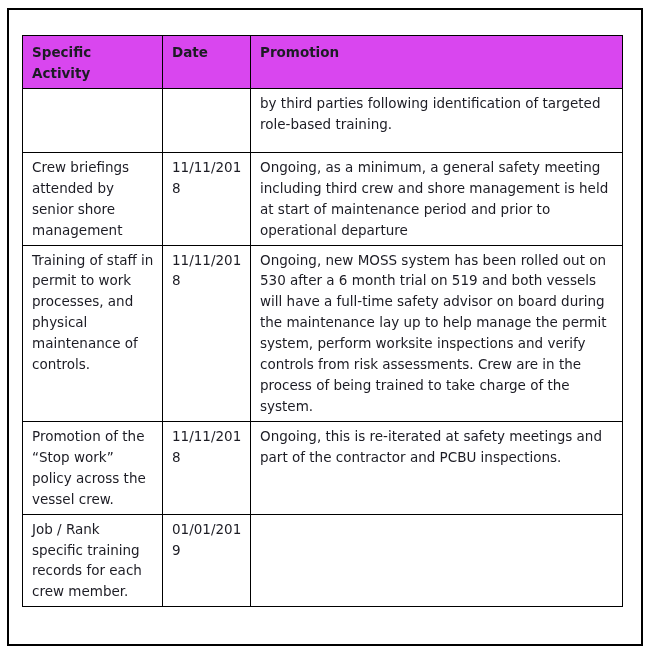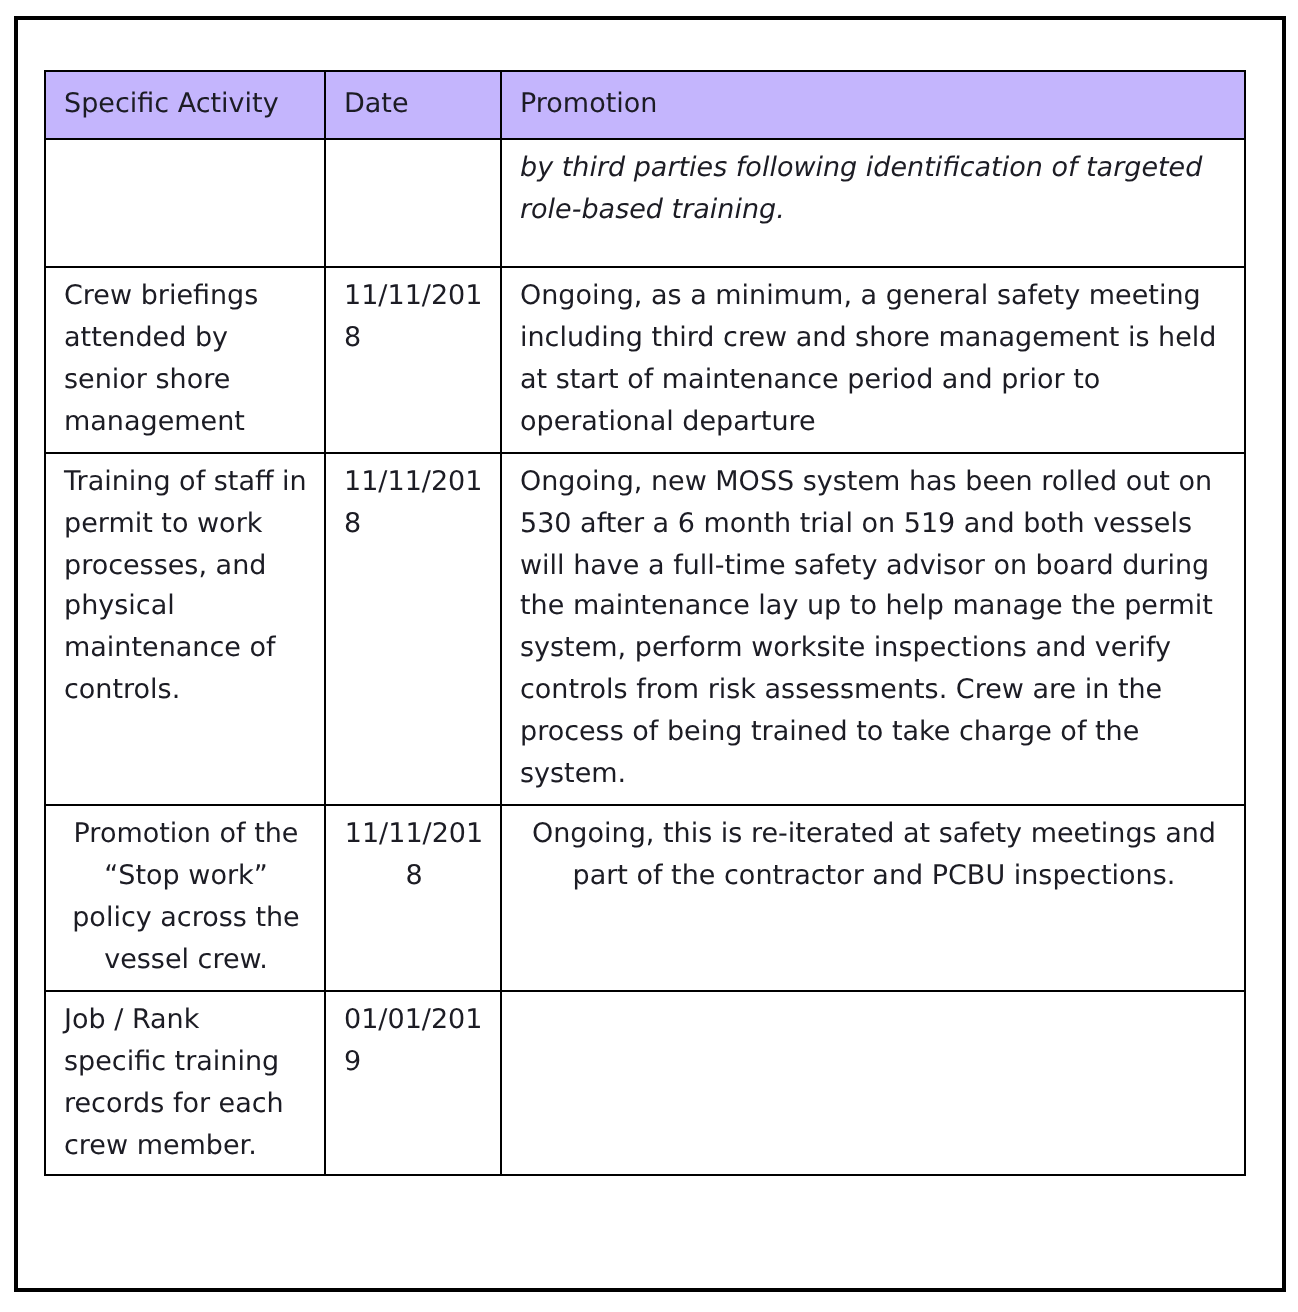--- a/index.html
+++ b/index.html
@@ -40,33 +40,33 @@
   table.activity-table td {
     border: 1px solid #000000;
     vertical-align: top;
     text-align: left;
     padding: 4px 8px 4px 9px;
     box-sizing: border-box;
     overflow: hidden;
     word-wrap: break-word;
   }
   table.activity-table thead th {
-    background: #c4b5fd;
-    font-weight: normal;
+    background: #d946ef;
+    font-weight: bold;
     padding-top: 6px;
     height: 34px;
   }
   col.c-specific { width: 140px; }
   col.c-date     { width: 88px; }
   col.c-activity { width: 372px; }
 
-  tbody tr:nth-child(1) td { height: 64px; font-style: italic; }
+  tbody tr:nth-child(1) td { height: 64px; }
   tbody tr:nth-child(2) td { height: 86px; }
   tbody tr:nth-child(3) td { height: 160px; }
-  tbody tr:nth-child(4) td { height: 69px; text-align: center; }
+  tbody tr:nth-child(4) td { height: 69px; }
   tbody tr:nth-child(5) td { height: 57px; }
   tbody tr:nth-child(6) td { height: 70px; }
   tbody tr:nth-child(7) td { height: 57px; }
 </style>
 </head>
 <body>
 
 <div class="page">
   <div class="page-frame">
     <table class="activity-table">

